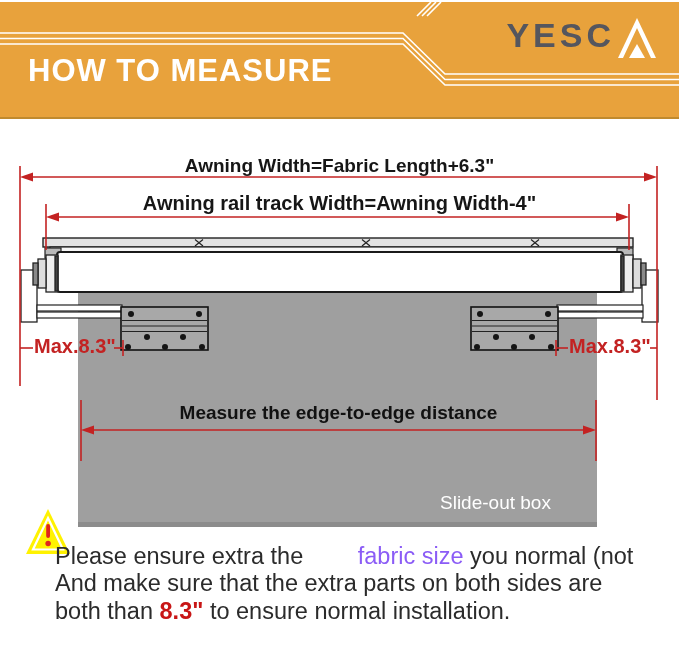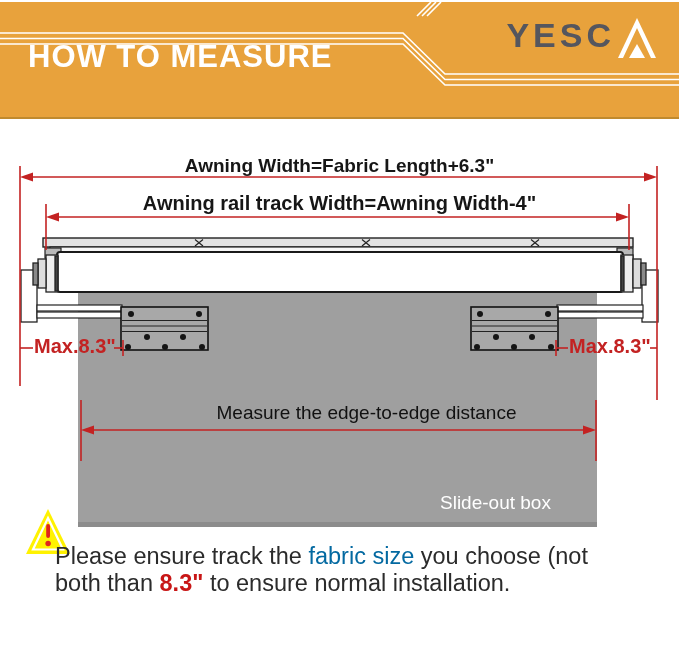--- a/index.html
+++ b/index.html
@@ -4,44 +4,44 @@
 <style>
   html,body{margin:0;padding:0;background:#ffffff;}
   body{width:679px;height:657px;position:relative;overflow:hidden;
        font-family:"Liberation Sans",sans-serif;}
   .abs{position:absolute;}
 
   
   #banner{position:absolute;left:0;top:2px;width:679px;height:115px;
           background:#E8A23C;border-bottom:2px solid #C08A2E;}
   #banner-lines{position:absolute;left:0;top:0;width:679px;height:115px;}
-  #banner-title{position:absolute;left:28px;top:37px;color:#ffffff;
+  #banner-title{position:absolute;left:28px;top:51px;color:#ffffff;
                 font-size:31px;font-weight:bold;letter-spacing:1px;white-space:nowrap;}
   #logo{position:absolute;right:22px;top:16px;display:flex;align-items:flex-start;
         color:#55565E;font-size:34px;font-weight:bold;letter-spacing:4px;line-height:1;}
   #logo .tri{margin:0 1px -1px 3px;}
 
   
   .dimlabel{position:absolute;left:20px;width:639px;text-align:center;
             color:#161616;font-weight:bold;white-space:nowrap;}
   #dim1-label{top:155px;font-size:19px;}
   #dim2-label{top:192px;font-size:20px;}
   .maxlabel{position:absolute;top:335px;color:#C32222;font-size:20px;
             font-weight:bold;white-space:nowrap;}
   #max-left{left:34px;}
   #max-right{left:569px;}
   #measure-label{position:absolute;left:80px;width:517px;top:402px;text-align:center;
-                 color:#111;font-size:19px;font-weight:normal;white-space:nowrap;padding-left:28px;}
+                 color:#111;font-size:19px;font-weight:bold;white-space:nowrap;}
   #slideout-label{position:absolute;left:440px;width:150px;top:492px;text-align:left;
                   color:#ffffff;font-size:19px;white-space:nowrap;}
 
   
   #note{position:absolute;left:55px;top:543px;width:600px;
         font-size:23.5px;line-height:27.4px;color:#2B2B2B;}
-  #note .red{color:#0369a1;}
+  #note .red{color:#8b5cf6;margin-left:48px;}
   #note .redbold{color:#C81616;font-weight:bold;}
   #note div{white-space:nowrap;}
 
   #warning{position:absolute;left:25px;top:507px;}
   svg{display:block;}
 </style>
 </head>
 <body>
 
 <div id="banner">
@@ -167,15 +167,16 @@
 <div id="slideout-label">Slide-out box</div>
 
 <svg id="warning" width="46" height="50" viewBox="0 0 46 50">
   <path d="M23,2 L45,47 L1,47 Z" fill="#FFF200"></path>
   <path d="M23,11 L38,42.5 L8,42.5 Z" fill="none" stroke="#ffffff" stroke-width="2.2"></path>
   <rect x="21.2" y="17" width="3.8" height="14" rx="1.9" fill="#E0241E"></rect>
   <circle cx="23.1" cy="36.5" r="2.7" fill="#E0241E"></circle>
 </svg>
 
 <div id="note">
-  <div><span>Please ensure track the </span><span class="red">fabric size</span><span> you choose (not</span></div>
+  <div><span>Please ensure extra the </span><span class="red">fabric size</span><span> you normal (not</span></div>
+  <div>And make sure that the extra parts on both sides are</div>
   <div><span>both than </span><span class="redbold">8.3"</span><span> to ensure normal installation.</span></div>
 </div>
 
 </body></html>

